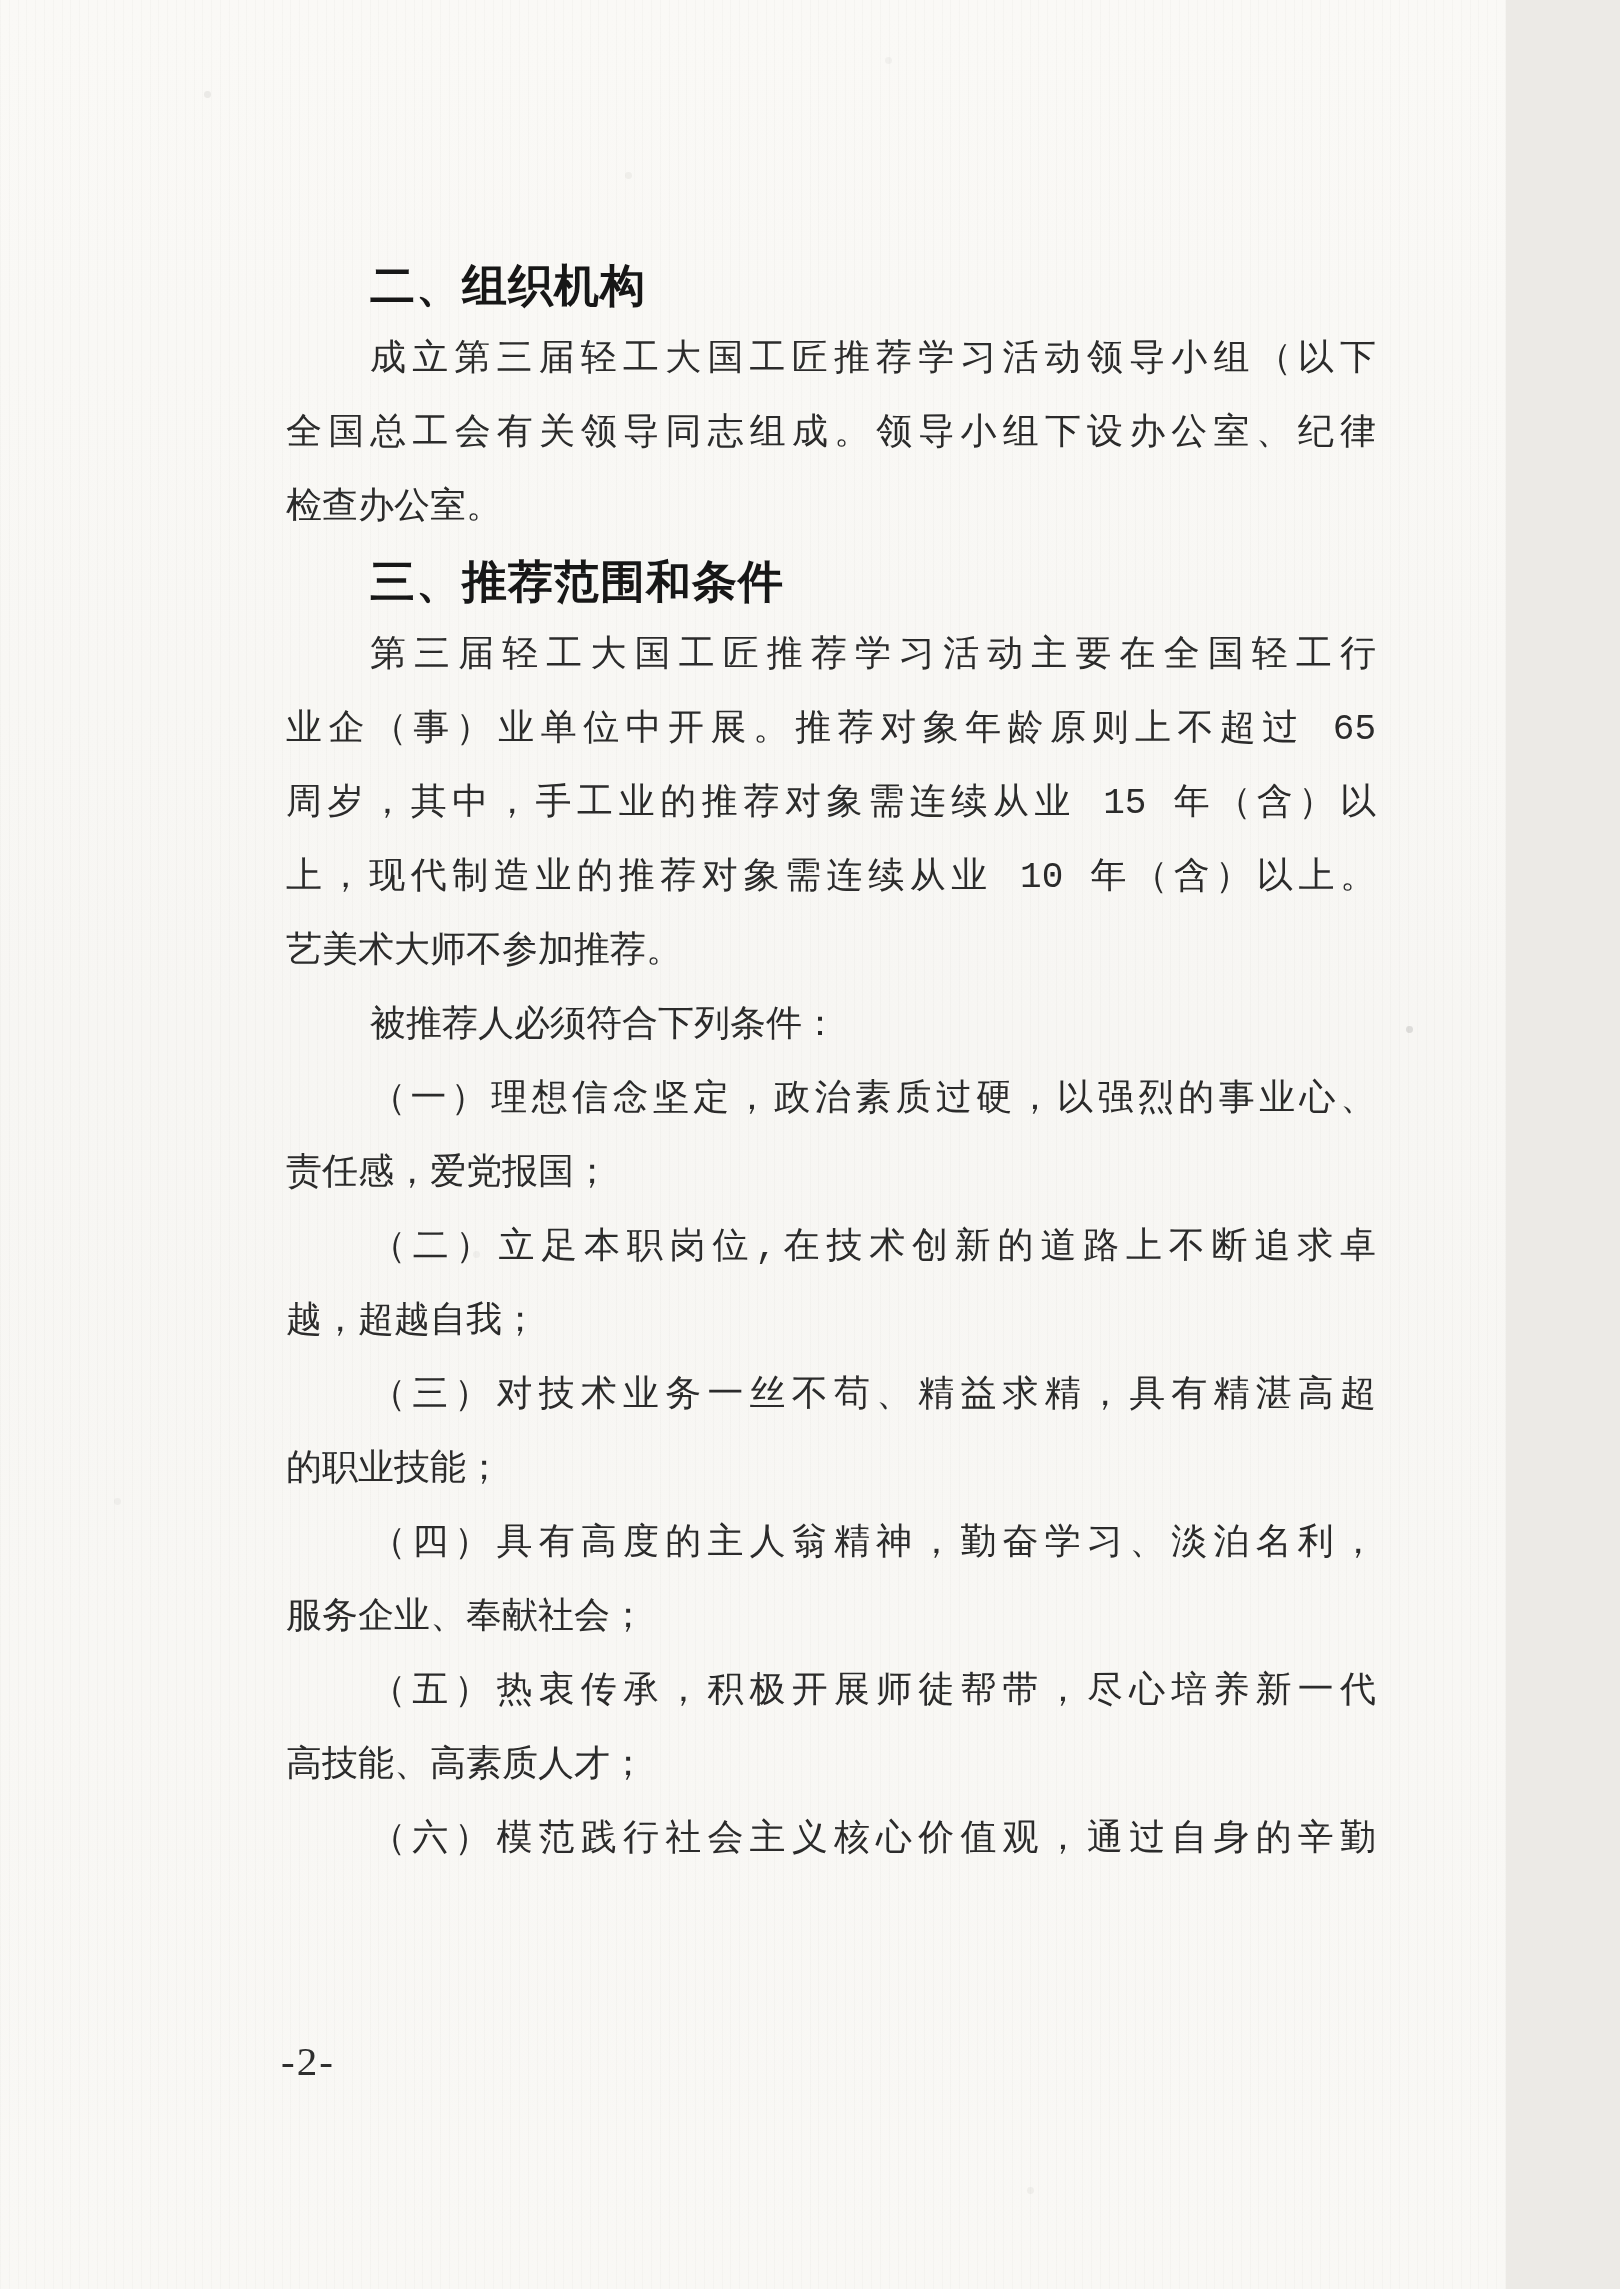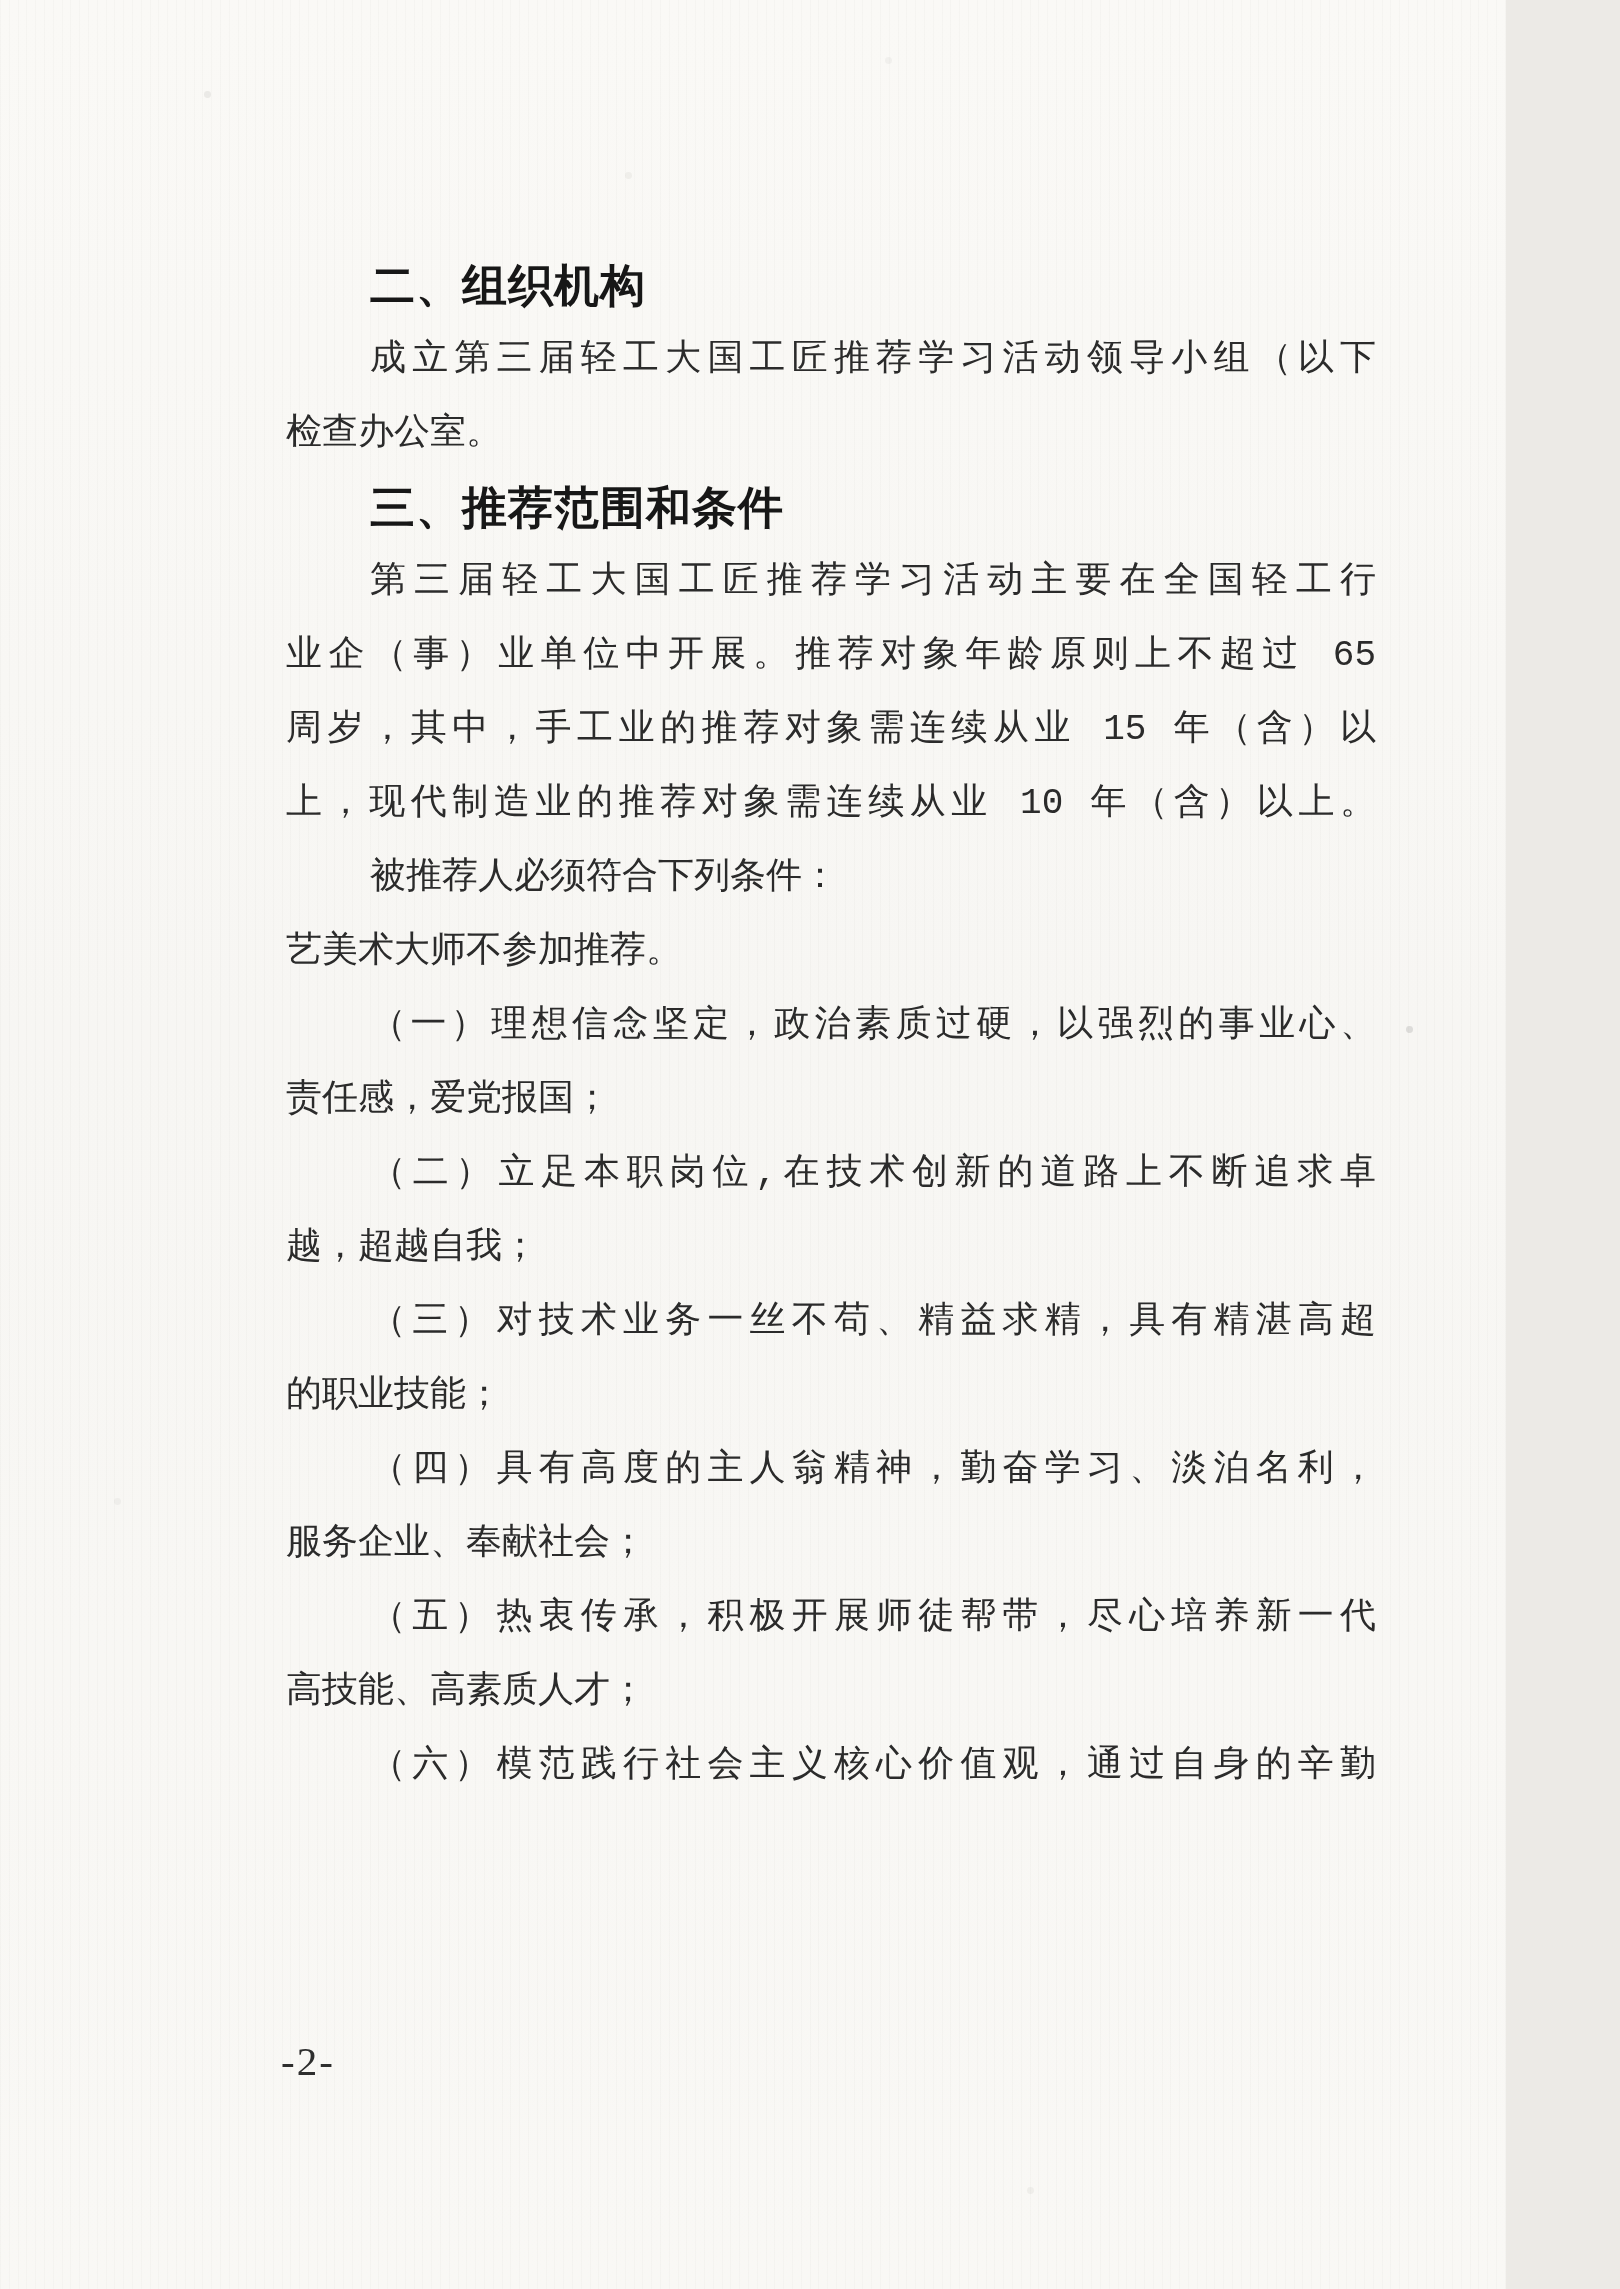--- a/index.html
+++ b/index.html
@@ -79,29 +79,30 @@
 </head>
 <body>
 
 <div class="page">
   <div class="specks"></div>
 
   <div class="content">
 
     <div class="line heading">二、组织机构</div>
     <div class="line indent j">成立第三届轻工大国工匠推荐学习活动领导小组（以下</div>
+    <div class="line j">全国总工会有关领导同志组成。领导小组下设办公室、纪律</div>
     <div class="line">检查办公室。</div>
 
     <div class="line heading">三、推荐范围和条件</div>
     <div class="line indent j">第三届轻工大国工匠推荐学习活动主要在全国轻工行</div>
     <div class="line j">业企（事）业单位中开展。推荐对象年龄原则上不超过 65</div>
     <div class="line j">周岁，其中，手工业的推荐对象需连续从业 15 年（含）以</div>
     <div class="line j">上，现代制造业的推荐对象需连续从业 10 年（含）以上。</div>
+    <div class="line">艺美术大师不参加推荐。</div>
     <div class="line indent">被推荐人必须符合下列条件：</div>
-    <div class="line">艺美术大师不参加推荐。</div>
     <div class="line indent j">（一）理想信念坚定，政治素质过硬，以强烈的事业心、</div>
     <div class="line">责任感，爱党报国；</div>
     <div class="line indent j">（二）立足本职岗位,在技术创新的道路上不断追求卓</div>
     <div class="line">越，超越自我；</div>
     <div class="line indent j">（三）对技术业务一丝不苟、精益求精，具有精湛高超</div>
     <div class="line">的职业技能；</div>
     <div class="line indent j">（四）具有高度的主人翁精神，勤奋学习、淡泊名利，</div>
     <div class="line">服务企业、奉献社会；</div>
     <div class="line indent j">（五）热衷传承，积极开展师徒帮带，尽心培养新一代</div>
     <div class="line">高技能、高素质人才；</div>

